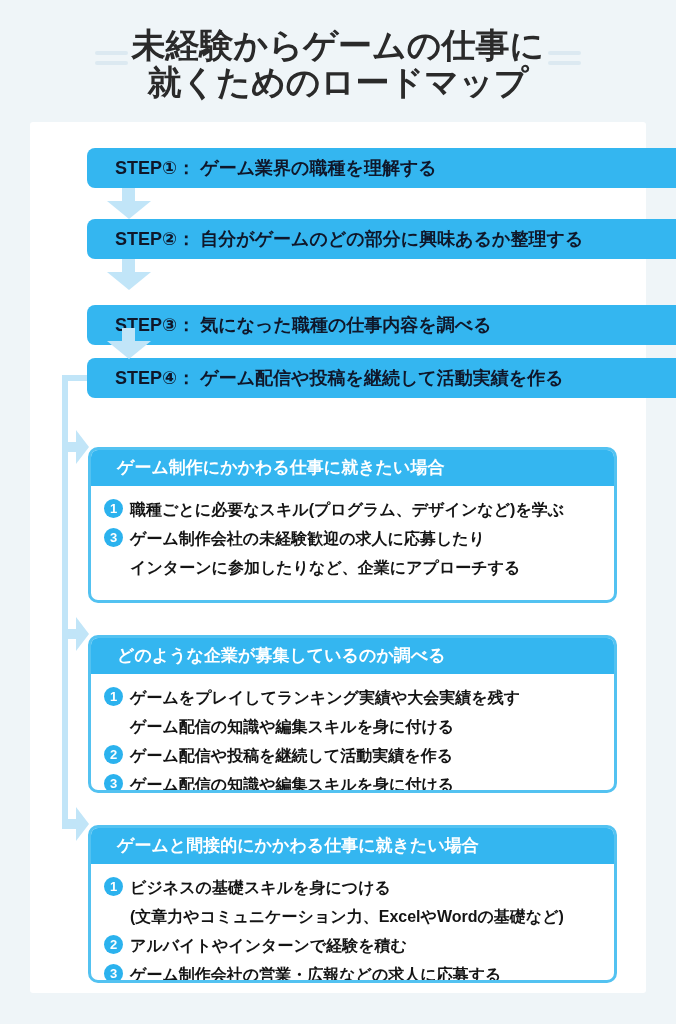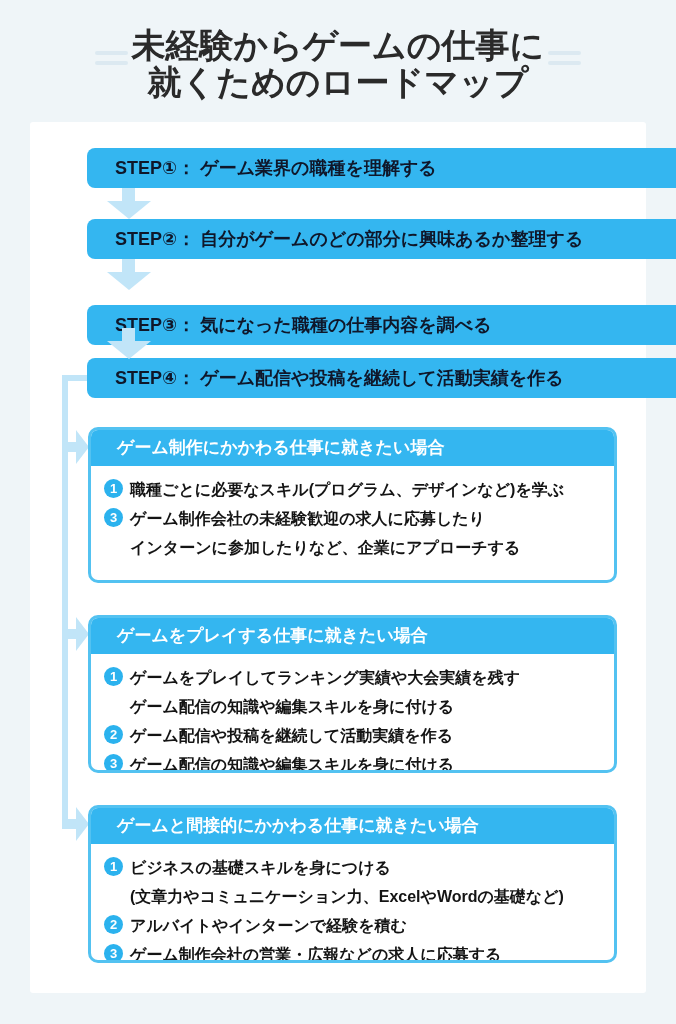--- a/index.html
+++ b/index.html
@@ -31,21 +31,21 @@
   .conn-h{position:absolute;left:32px;top:253px;width:25px;height:6px;background:var(--arrow_blue);}
   .conn-v{position:absolute;left:32px;top:253px;width:6px;height:454px;background:var(--arrow_blue);}
   .branch-arrow{position:absolute;left:38px;width:21px;height:34px;}
   .ba-stem{position:absolute;left:-6px;top:12px;width:14px;height:10px;background:var(--arrow_blue);}
   .ba-tri{position:absolute;left:8px;top:0;width:0;height:0;
           border-top:17px solid transparent;border-bottom:17px solid transparent;
           border-left:13px solid var(--arrow_blue);}
 
   
   .branch{position:absolute;left:58px;width:529px;box-sizing:border-box;
-          background:#ffffff;border:3px solid var(--border_blue);border-radius:10px;overflow:hidden;}
+          background:#ffffff;border:3px solid var(--border_blue);border-radius:10px;overflow:hidden;margin-top:20px;}
   .branch-header{background:var(--step_blue);height:36px;line-height:36px;padding-left:26px;
                  color:#ffffff;font-weight:700;font-size:17px;white-space:nowrap;}
   .branch-body{padding:9px 10px 0 13px;}
   .row{line-height:29px;font-size:16px;font-weight:700;color:var(--body_text);white-space:nowrap;}
   .row.cont{padding-left:26px;}
   .num{display:inline-block;width:19px;height:19px;border-radius:50%;background:var(--circle_blue);
        color:#ffffff;font-size:13px;line-height:19px;text-align:center;margin-right:7px;
        vertical-align:2px;font-weight:700;}
 </style>
 </head>
@@ -100,21 +100,21 @@
     <div class="branch" style="top:305px;height:156px">
       <div class="branch-header">ゲーム制作にかかわる仕事に就きたい場合</div>
       <div class="branch-body">
         <div class="row"><span class="num">1</span><span>職種ごとに必要なスキル(プログラム、デザインなど)を学ぶ</span></div>
         <div class="row"><span class="num">3</span><span>ゲーム制作会社の未経験歓迎の求人に応募したり</span></div>
         <div class="row cont"><span>インターンに参加したりなど、企業にアプローチする</span></div>
       </div>
     </div>
 
     <div class="branch" style="top:493px;height:158px">
-      <div class="branch-header">ゲームをプレイする仕事に就きたい場合</div>
+      <div class="branch-header">どのような企業が募集しているのか調べる</div>
       <div class="branch-body">
         <div class="row"><span class="num">1</span><span>ゲームをプレイしてランキング実績や大会実績を残す</span></div>
         <div class="row cont"><span>ゲーム配信の知識や編集スキルを身に付ける</span></div>
         <div class="row"><span class="num">2</span><span>ゲーム配信や投稿を継続して活動実績を作る</span></div>
         <div class="row"><span class="num">3</span><span>ゲーム配信の知識や編集スキルを身に付ける</span></div>
       </div>
     </div>
 
     <div class="branch" style="top:683px;height:158px">
       <div class="branch-header">ゲームと間接的にかかわる仕事に就きたい場合</div>

